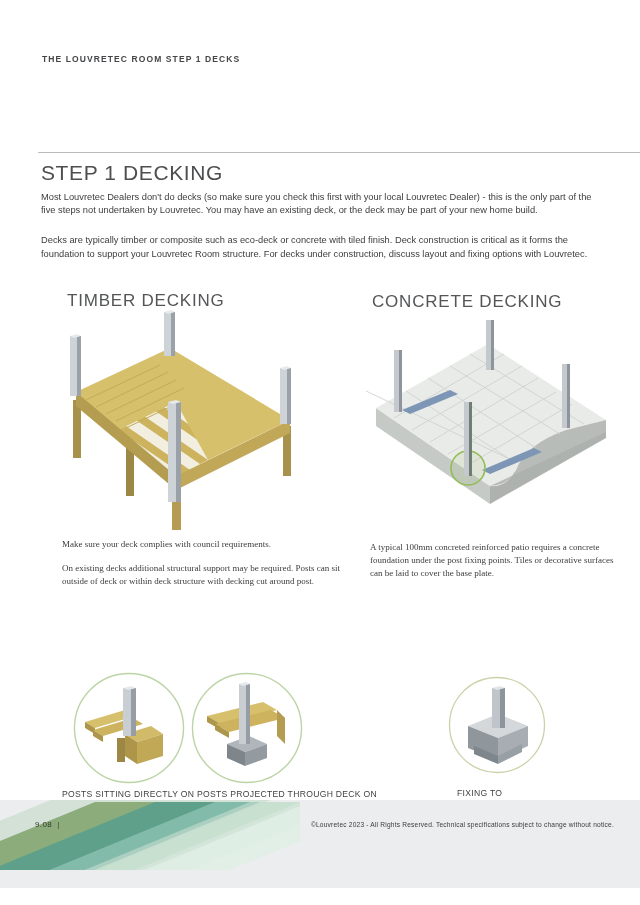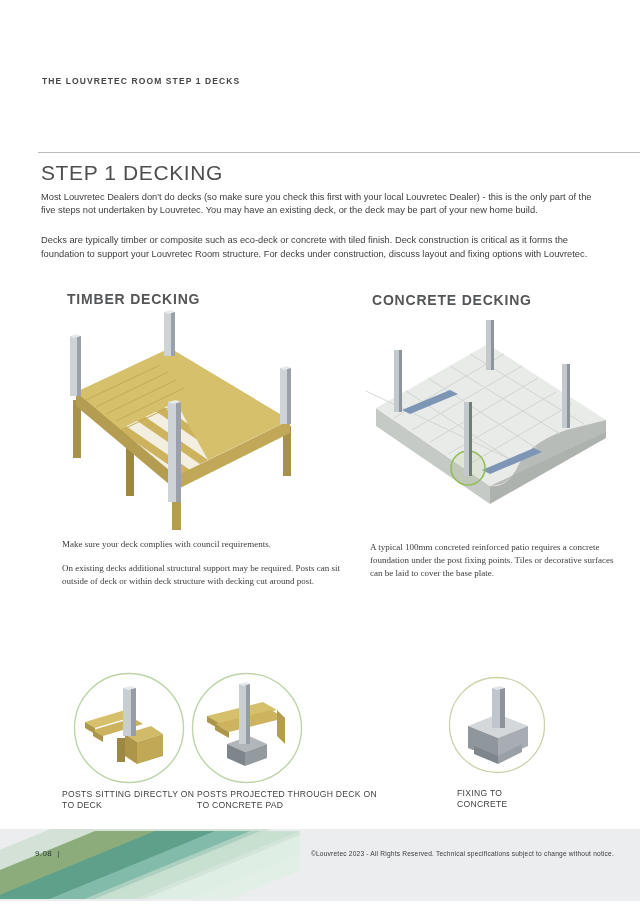--- a/index.html
+++ b/index.html
@@ -3,37 +3,37 @@
 <meta charset="utf-8">
 <style>
   * { margin:0; padding:0; box-sizing:border-box; }
   html,body { background:#ffffff; }
   .page {
     position:relative; width:640px; height:905px; margin:0 auto;
     background:#ffffff; overflow:hidden;
     font-family:"Liberation Sans", sans-serif; color:#3c3d3f;
   }
   .eyebrow {
-    position:absolute; left:42px; top:76px;
+    position:absolute; left:42px; top:54px;
     font-size:8.5px; letter-spacing:1.1px; font-weight:600; color:#454648;
   }
   .rule {
     position:absolute; left:38px; right:0; top:152px;
     border-top:1px solid #b9bbbc; height:0;
   }
   .page-title {
     position:absolute; left:41px; top:161px;
     font-size:21px; font-weight:400; letter-spacing:0.6px; color:#4d4e50;
   }
   .intro { position:absolute; left:41px; top:191px; width:564px; }
   .intro p { font-size:9.3px; line-height:13.2px; color:#3b3c3e; }
   .intro p + p { margin-top:17px; }
   .col-heading {
-    position:absolute; font-size:14px; letter-spacing:0.8px;
-    color:#545557; font-weight:700;
+    position:absolute; font-size:17px; letter-spacing:0.8px;
+    color:#545557; font-weight:400;
   }
   #timber-heading { left:67px; top:291px; }
   #concrete-heading { left:372px; top:292px; }
   .illus { position:absolute; }
   #timber-illus { left:56px; top:310px; width:256px; height:224px; }
   #concrete-illus { left:366px; top:312px; width:250px; height:226px; }
   .side-text { position:absolute;font-family:Liberation Serif, serif; }
   #timber-text { left:62px; top:538px; width:298px; }
   #concrete-text { left:370px; top:541px; width:256px; }
   .side-text p { font-size:9px; line-height:12.8px; color:#3b3c3e; }
@@ -43,21 +43,21 @@
   #detail-circle-2 { left:191px; top:672px; width:112px; height:112px; }
   #detail-circle-3 { left:448px; top:676px; width:98px; height:98px; }
   .detail-caption {
     position:absolute; font-size:8.6px; line-height:11px;
     letter-spacing:0.3px; color:#3e3f41; text-transform:uppercase;
   }
   #detail-caption-1 { left:62px; top:789px; width:140px; }
   #detail-caption-2 { left:197px; top:789px; width:182px; }
   #detail-caption-3 { left:434px; top:788px; width:120px;padding-left:23px; }
   .footer {
-    position:absolute; left:0; right:0; bottom:4px; height:72px;
+    position:absolute; left:0; right:0; bottom:17px; height:88px;
     background:#ebedee; overflow:hidden;text-align:right;
   }
   .footer-shapes { position:absolute; left:0; top:0; width:300px; height:70px; }
   .page-number {
     position:absolute; left:35px; top:20px; font-size:8px; color:#2e3a34;
     letter-spacing:0.4px; z-index:2;
   }
   .page-number .sep { margin-left:5px; font-weight:300; color:#3c4a42; }
   .copyright {
     position:absolute; right:26px; top:21px; font-size:6.6px; color:#3a3b3d;

